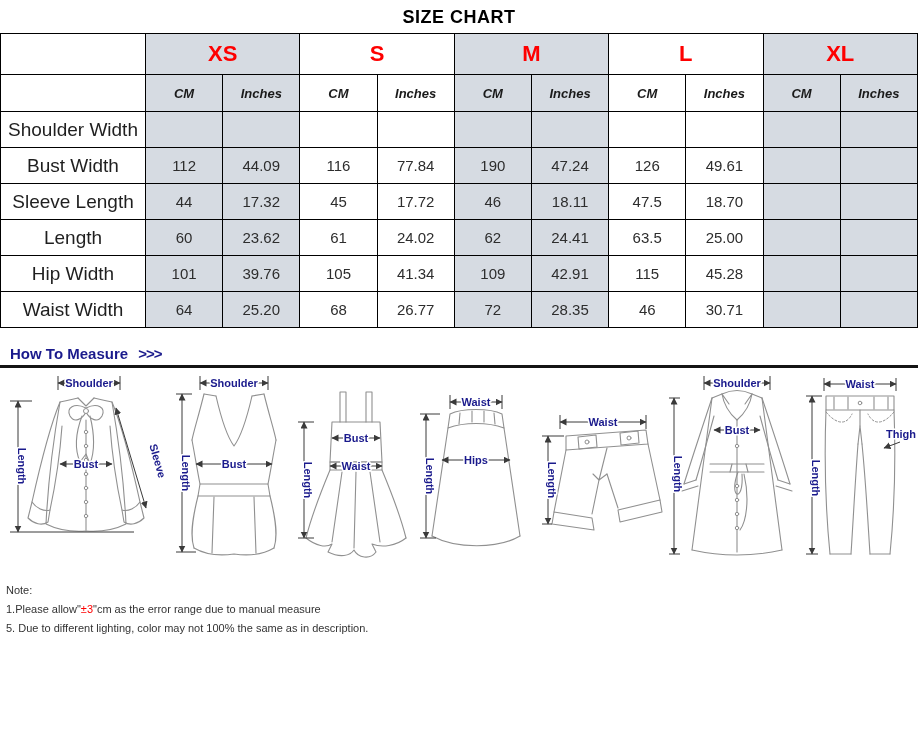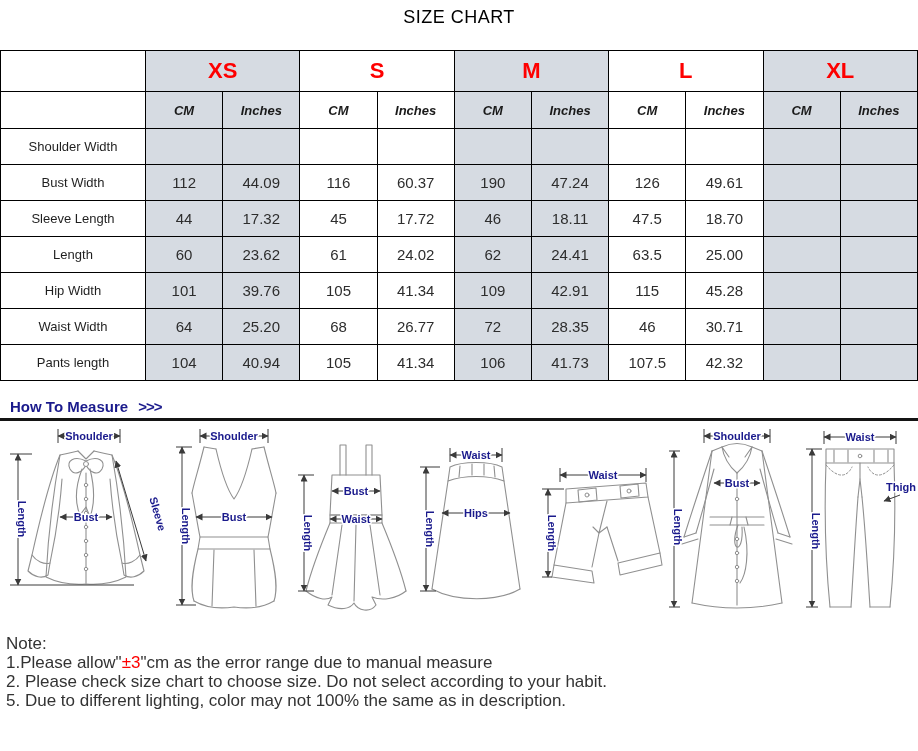--- a/index.html
+++ b/index.html
@@ -6,32 +6,32 @@
   html,body { margin:0; padding:0; }
   body {
     width: 918px; height: 751px;
     background: #ffffff;
     font-family: "Liberation Sans", sans-serif;
     color: #222;
     overflow: hidden;
   }
   .title {
     text-align: center;
-    font-size: 18px; font-weight: normal; color: #000;
-    margin: 7px 0 22px 0; letter-spacing: .5px;
+    font-size: 18px; font-weight: bold; color: #000;
+    margin: 7px 0 5px 0; letter-spacing: .5px;
   }
   table.size-chart {
     width: 918px; border-collapse: collapse; table-layout: fixed; border-radius: 30px;
   }
   table.size-chart td { border: 1px solid #000; text-align: center; overflow: hidden; }
   col.shade { background: #d6dbe2; }
   tr.size-row td { height: 41px; font-size: 22px; font-weight: bold; color: #fe0000; }
   tr.unit-row td { height: 37px; font-size: 13px; font-weight: bold; color: #1a1a1a; font-style: italic; }
   tr.data-row td { height: 36px; font-size: 15px; color: #2d2d2d; }
-  tr.data-row td.row-label { font-size: 13px; color: #1f1f1f; }
+  tr.data-row td.row-label { font-size: 19px; color: #1f1f1f; }
   .measure-head {
     margin: 17px 0 0 10px;
     font-size: 15px; font-weight: bold; color: #1a1a8c;
   }
   .measure-head .chev { letter-spacing: -1px; margin-left: 6px; }
   .divider { border: 0; border-top: 3px solid #141414; margin: 3px 0 0 0; }
   .figures {
     display: flex; align-items: flex-start;
     width: 750px; height: 197px; margin-top: 6px; padding: 0 2px;
   }
@@ -39,21 +39,21 @@
   .outline { fill: none; stroke: #909090; stroke-width: 1.1; stroke-linecap: round; stroke-linejoin: round; }
   .arrow   { fill: none; stroke: #3a3a3a; stroke-width: 1; }
   .dots    { fill: none; stroke: #909090; stroke-width: 1; stroke-dasharray: 2,2; }
   .btn     { fill: #ffffff; stroke: #909090; stroke-width: 1; }
   svg text {
     font-family: "Liberation Sans", sans-serif;
     font-size: 11px; font-weight: bold; fill: #1a1a8c;
     text-anchor: middle;
     paint-order: stroke; stroke: #ffffff; stroke-width: 3px; stroke-linejoin: round;
   }
-  .notes { margin: 10px 0 0 6px; font-size: 17px; line-height: 19px; color: #333; }
+  .notes { margin: 10px 0 0 6px; font-size: 11px; line-height: 19px; color: #333; }
   .notes .red { color: #fe0000; }
   .notes div { white-space: nowrap; }
 </style>
 </head>
 <body>
 
 <svg width="0" height="0" style="position:absolute">
   <defs>
     <marker id="arw" markerWidth="8" markerHeight="8" refX="6.5" refY="3.5" orient="auto-start-reverse" markerUnits="userSpaceOnUse">
       <path d="M0,0 L7,3.5 L0,7 Z" fill="#3a3a3a"></path>
@@ -110,21 +110,21 @@
       <td></td>
       <td></td>
       <td></td>
       <td></td>
     </tr>
     <tr class="data-row">
       <td class="row-label">Bust Width</td>
       <td>112</td>
       <td>44.09</td>
       <td>116</td>
-      <td>60.37</td>
+      <td>77.84</td>
       <td>190</td>
       <td>47.24</td>
       <td>126</td>
       <td>49.61</td>
       <td></td>
       <td></td>
     </tr>
     <tr class="data-row">
       <td class="row-label">Sleeve Length</td>
       <td>44</td>
@@ -167,33 +167,20 @@
     <tr class="data-row">
       <td class="row-label">Waist Width</td>
       <td>64</td>
       <td>25.20</td>
       <td>68</td>
       <td>26.77</td>
       <td>72</td>
       <td>28.35</td>
       <td>46</td>
       <td>30.71</td>
-      <td></td>
-      <td></td>
-    </tr>
-    <tr class="data-row">
-      <td class="row-label">Pants length</td>
-      <td>104</td>
-      <td>40.94</td>
-      <td>105</td>
-      <td>41.34</td>
-      <td>106</td>
-      <td>41.73</td>
-      <td>107.5</td>
-      <td>42.32</td>
       <td></td>
       <td></td>
     </tr>
   </tbody>
 </table>
 
 <div class="measure-head">
   <span>How To Measure</span>
   <span class="chev">&gt;&gt;&gt;</span>
 </div>
@@ -407,15 +394,14 @@
     <text x="66" y="14">Waist</text>
     <text x="107" y="64">Thigh</text>
     <text x="18" y="104" transform="rotate(90 18 104)">Length</text>
   </svg>
 
 </div>
 
 <div class="notes">
   <div>Note:</div>
   <div><span>1.Please allow"</span><span class="red">±3</span><span>"cm as the error range due to manual measure</span></div>
-  <div>2. Please check size chart to choose size. Do not select according to your habit.</div>
   <div>5. Due to different lighting, color may not 100% the same as in description.</div>
 </div>
 
 </body></html>

